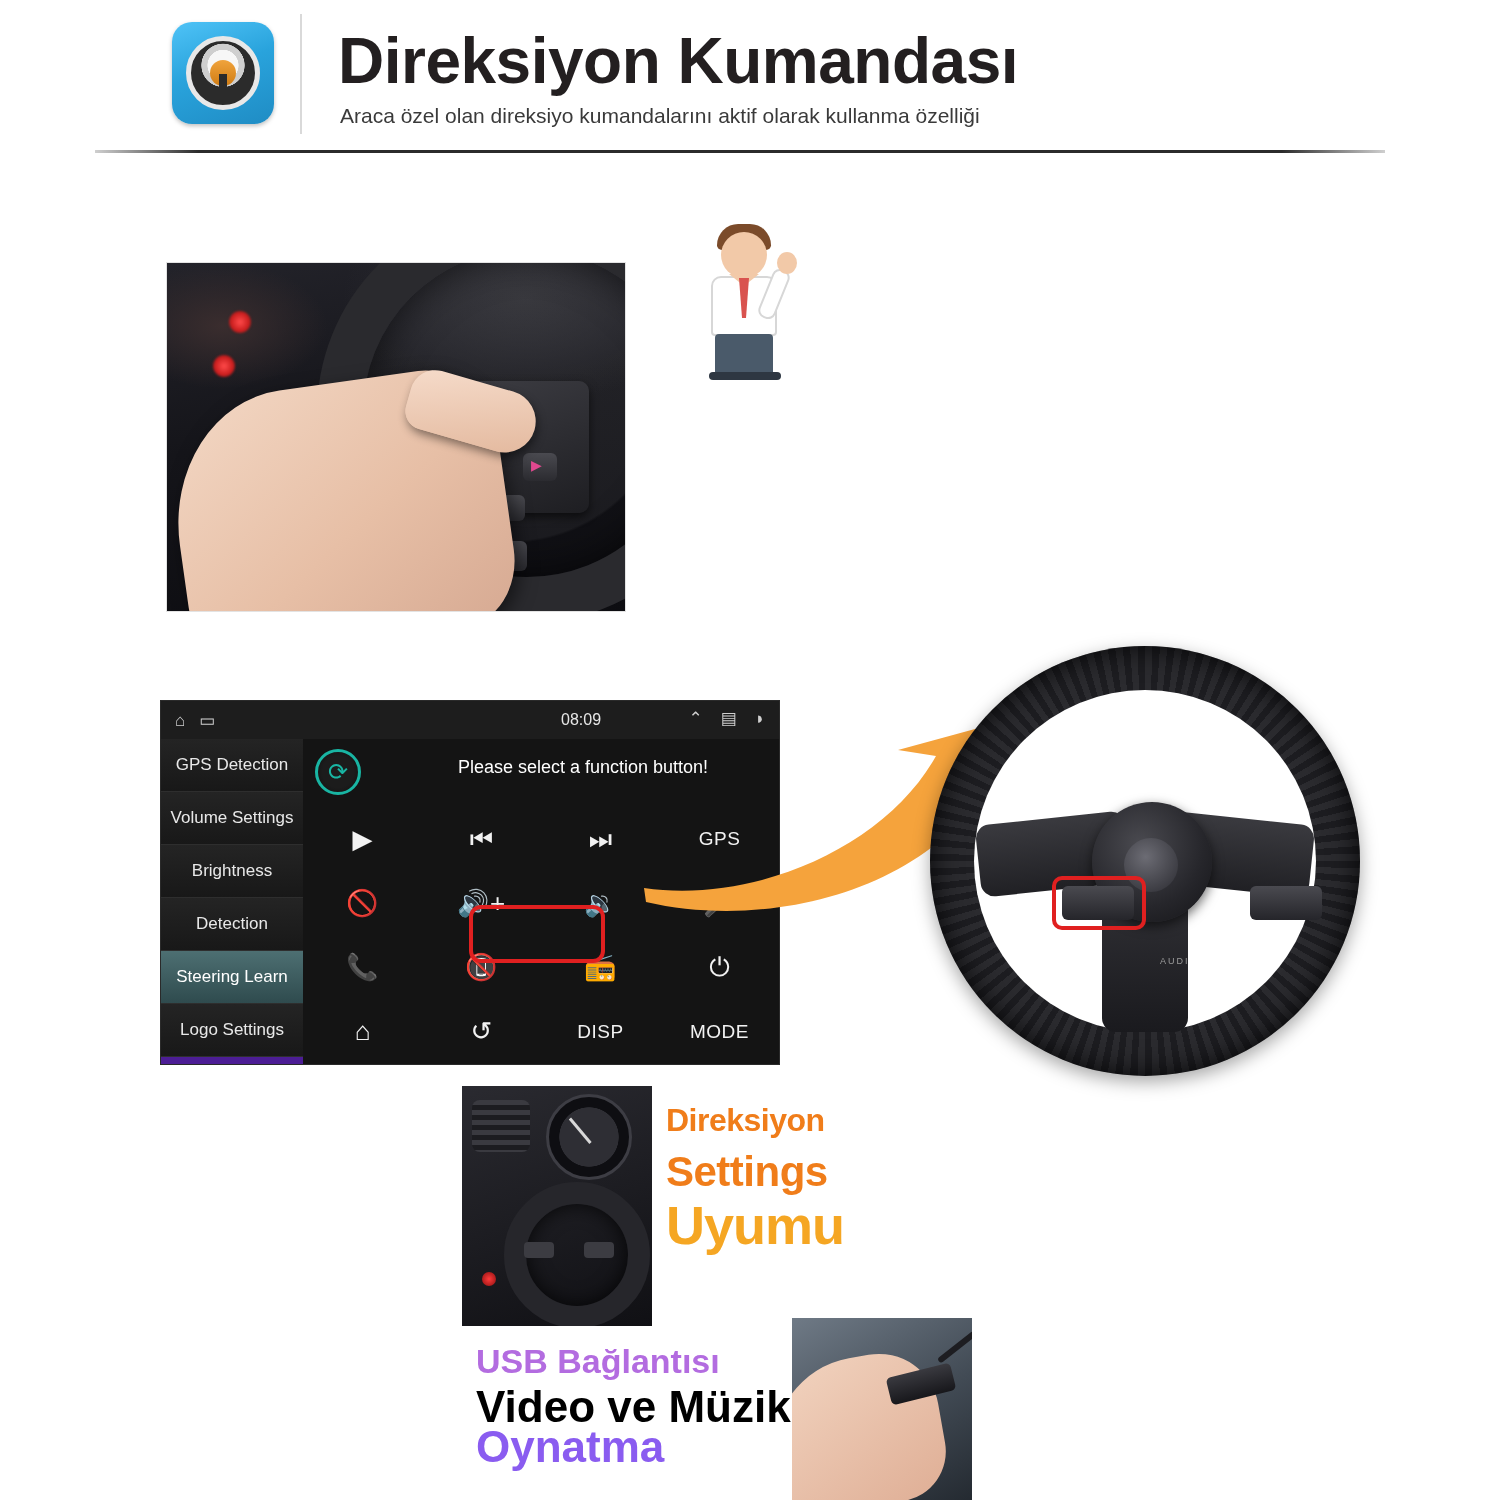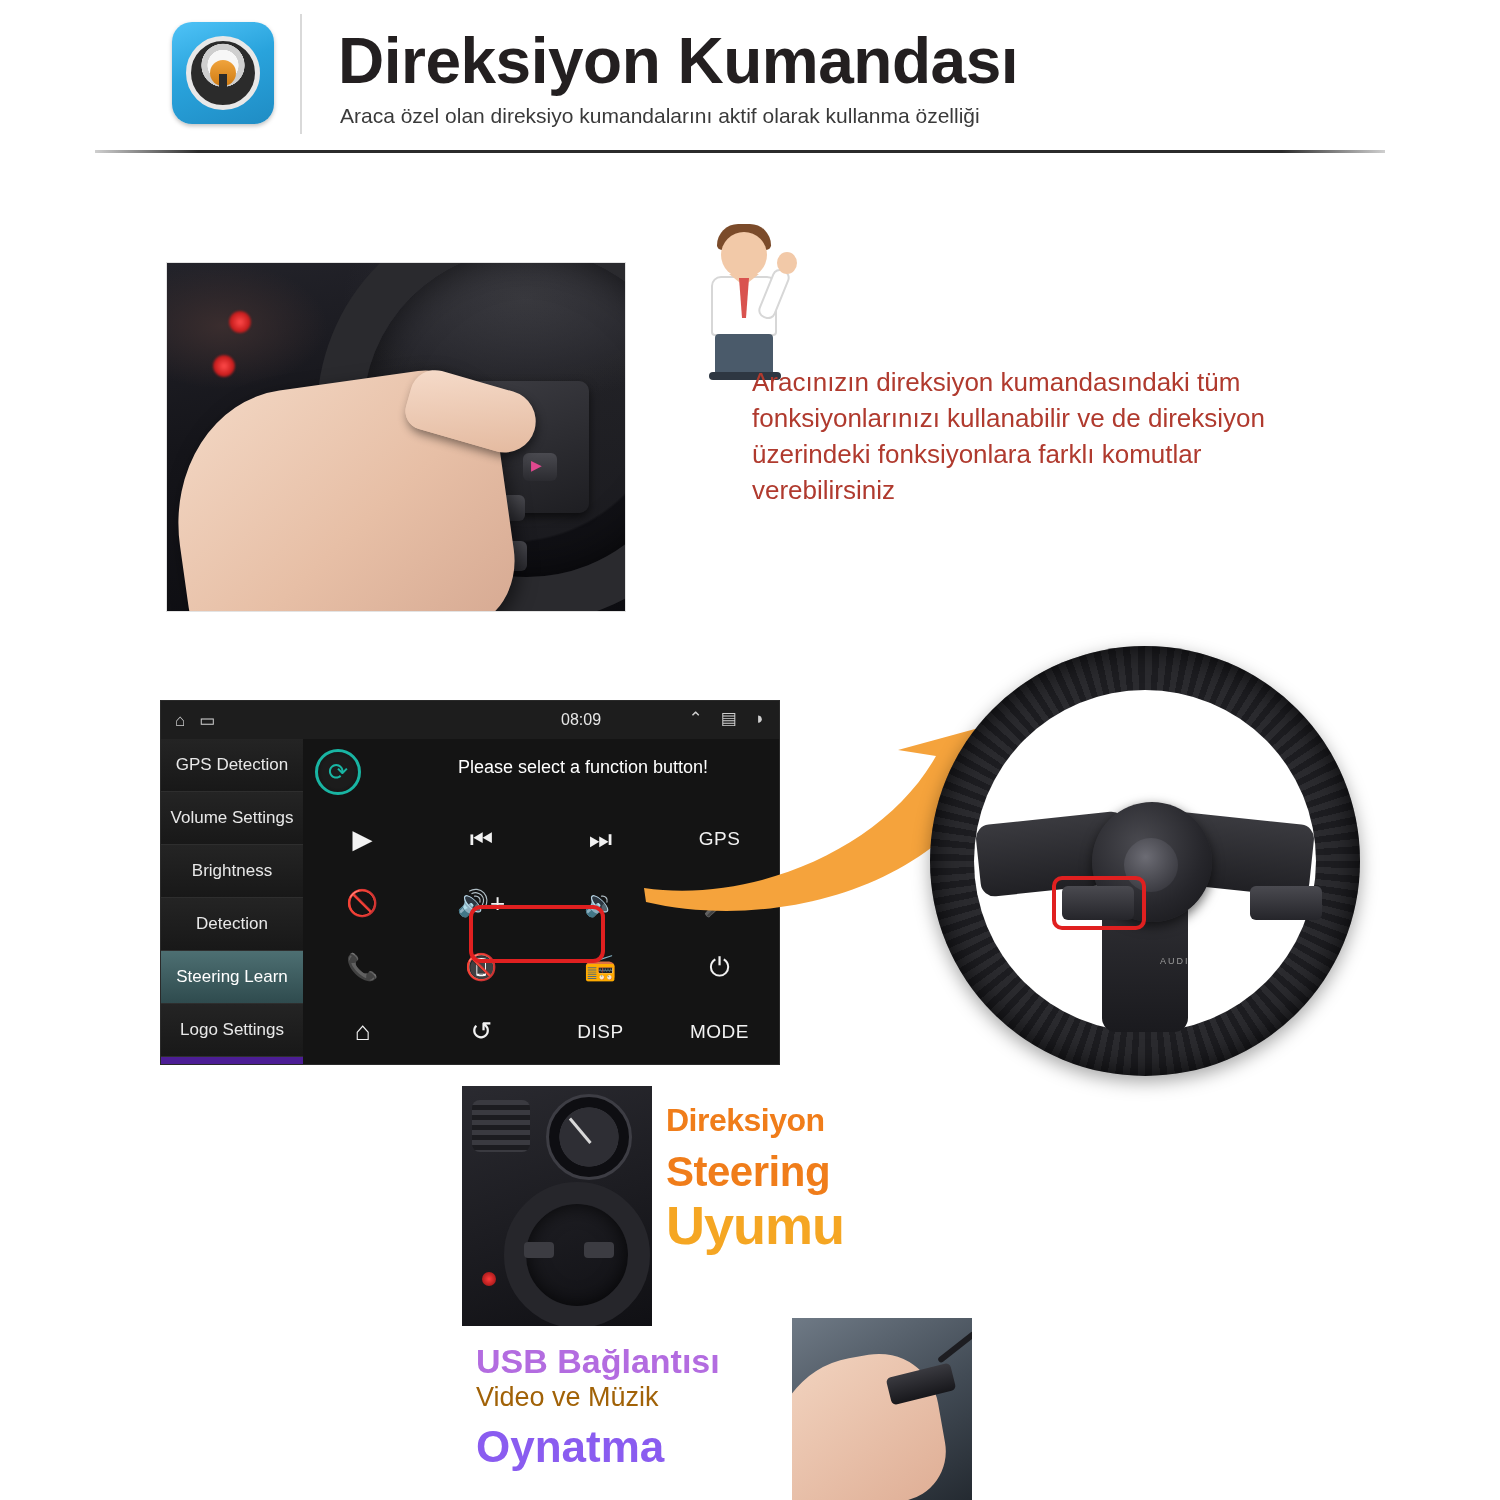--- a/index.html
+++ b/index.html
@@ -254,22 +254,22 @@
 
   .promo-line1 { position:absolute; left:204px; top:16px; font-size:32px; font-weight:bold;
     color:#f07d1a; letter-spacing:-0.5px; white-space:nowrap; }
   .promo-line2 { position:absolute; left:204px; top:62px; font-size:42px; font-weight:bold;
     color:#f07d1a; letter-spacing:-0.5px; white-space:nowrap; }
   .promo-line3 { position:absolute; left:204px; top:108px; font-size:54px; font-weight:bold;
     color:#f5a623; letter-spacing:-1px; white-space:nowrap; }
 
   .promo-usb1 { position:absolute; left:14px; top:256px; font-size:34px; font-weight:bold;
     color:#b36ce0; white-space:nowrap; }
-  .promo-usb2 { position:absolute; left:14px; top:296px; font-size:27px; font-weight:normal;
-    color:#a16207; white-space:nowrap; }
+  .promo-usb2 { position:absolute; left:14px; top:296px; font-size:44px; font-weight:bold;
+    color:#000000; white-space:nowrap; }
   .promo-usb3 { position:absolute; left:14px; top:336px; font-size:44px; font-weight:bold;
     color:#8a5cf0; white-space:nowrap; }
 
   .promo-usb-photo {
     position:absolute; left:330px; top:232px; width:180px; height:182px; overflow:hidden;
     background: linear-gradient(150deg,#6f7a86 0%,#424b55 55%,#242a31 100%);
   }
   .usb-hand {
     position:absolute; left:-20px; top:40px; width:170px; height:150px;
     background: linear-gradient(150deg,#f2d4c0,#dfae95);
@@ -326,21 +326,20 @@
     <div class="m-head"></div>
     <div class="m-body"></div>
     <div class="m-collar"></div>
     <div class="m-tie"></div>
     <div class="m-arm"></div>
     <div class="m-hand"></div>
     <div class="m-legs"></div>
     <div class="m-shoes"></div>
   </div>
 
-  <div class="feature-text">Aracınızın direksiyon kumandasındaki tüm fonksiyonlarınızı kullanabilir ve de direksiyon üzerindeki fonksiyonlara farklı komutlar verebilirsiniz</div>
 
   <div class="headunit">
     <div class="hu-statusbar">
       <div class="hu-sb-left">
         <span class="glyph">⌂</span>
         <span class="glyph">▭</span>
       </div>
       <div class="hu-sb-time">08:09</div>
       <div class="hu-sb-right">
         <span class="glyph">⌃</span>
@@ -445,21 +444,21 @@
   <div class="promo">
     <div class="promo-photo">
       <div class="pp-vent"></div>
       <div class="pp-gauge"></div>
       <div class="pp-wheel"></div>
       <div class="pp-btn a"></div>
       <div class="pp-btn b"></div>
       <div class="pp-red"></div>
     </div>
     <div class="promo-line1">Direksiyon</div>
-    <div class="promo-line2">Steering</div>
+    <div class="promo-line2">Settings</div>
     <div class="promo-line3">Uyumu</div>
 
     <div class="promo-usb1">USB Bağlantısı</div>
     <div class="promo-usb2">Video ve Müzik</div>
     <div class="promo-usb3">Oynatma</div>
 
     <div class="promo-usb-photo">
       <div class="usb-hand"></div>
       <div class="usb-plug"></div>
       <div class="usb-cable"></div>

